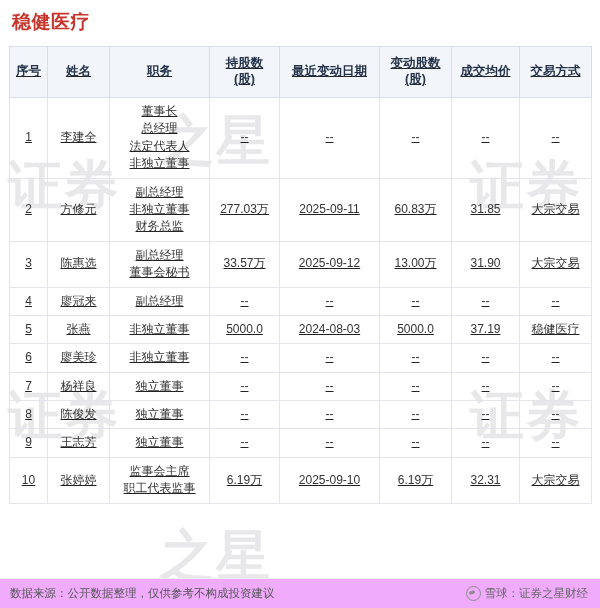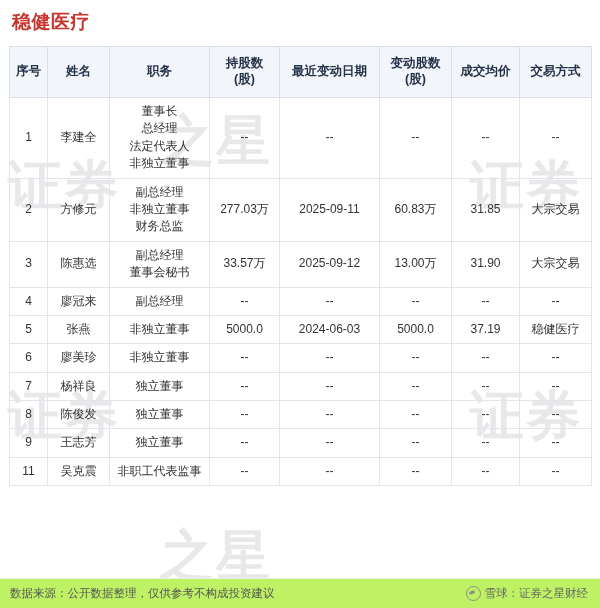--- a/index.html
+++ b/index.html
@@ -61,20 +61,21 @@
     font-weight: 700;
     color: #1f5fb0;
     letter-spacing: 0.5px;
   }
 
   
   .table-wrap {
     position: relative;
     z-index: 2;
     padding: 0 9px;
+    text-decoration: underline;
   }
   table.grid {
     border-collapse: collapse;
     width: 582px;
     table-layout: fixed;
     font-size: 12px;
   }
   table.grid th {
     background: #f2f5fa;
     color: #24324a;
@@ -116,21 +117,21 @@
     left: 0;
     right: 0;
     bottom: 0;
     height: 30px;
     border-top: 1px solid #ececec;
     display: flex;
     align-items: center;
     justify-content: space-between;
     padding: 0 12px 0 10px;
     box-sizing: border-box;
-    background: #bef264;
+    background: #f0abfc;
     z-index: 3;
     font-size: 11.5px;
     color: #555555;
   }
   .footer-right {
     display: flex;
     align-items: center;
     gap: 4px;
     color: #666666;
   }
@@ -267,21 +268,21 @@
             <td>--</td>
             <td>--</td>
           </tr>
           <tr>
             <td>5</td>
             <td class="name">张燕</td>
             <td class="pos">
               <div>非独立董事</div>
             </td>
             <td>5000.0</td>
-            <td>2024-06-03</td>
+            <td>2024-08-03</td>
             <td class="red">5000.0</td>
             <td class="red">37.19</td>
             <td>稳健医疗</td>
           </tr>
           <tr>
             <td>6</td>
             <td class="name">廖美珍</td>
             <td class="pos">
               <div>非独立董事</div>
             </td>
@@ -321,30 +322,31 @@
             <td class="pos">
               <div>独立董事</div>
             </td>
             <td>--</td>
             <td>--</td>
             <td>--</td>
             <td>--</td>
             <td>--</td>
           </tr>
           <tr>
-            <td>11</td>
-            <td class="name">吴克震</td>
-            <td class="pos">
-              <div>非职工代表监事</div>
-            </td>
-            <td>--</td>
-            <td>--</td>
-            <td>--</td>
-            <td>--</td>
-            <td>--</td>
+            <td>10</td>
+            <td class="name">张婷婷</td>
+            <td class="pos">
+              <div>监事会主席</div>
+              <div>职工代表监事</div>
+            </td>
+            <td>6.19万</td>
+            <td>2025-09-10</td>
+            <td class="red">6.19万</td>
+            <td class="red">32.31</td>
+            <td>大宗交易</td>
           </tr>
         </tbody>
     </table>
   </div>
 
   <div class="footer">
     <span>数据来源：公开数据整理，仅供参考不构成投资建议</span>
     <span class="footer-right">
       <span class="xq-icon"></span>
       <span>雪球：证券之星财经</span>

